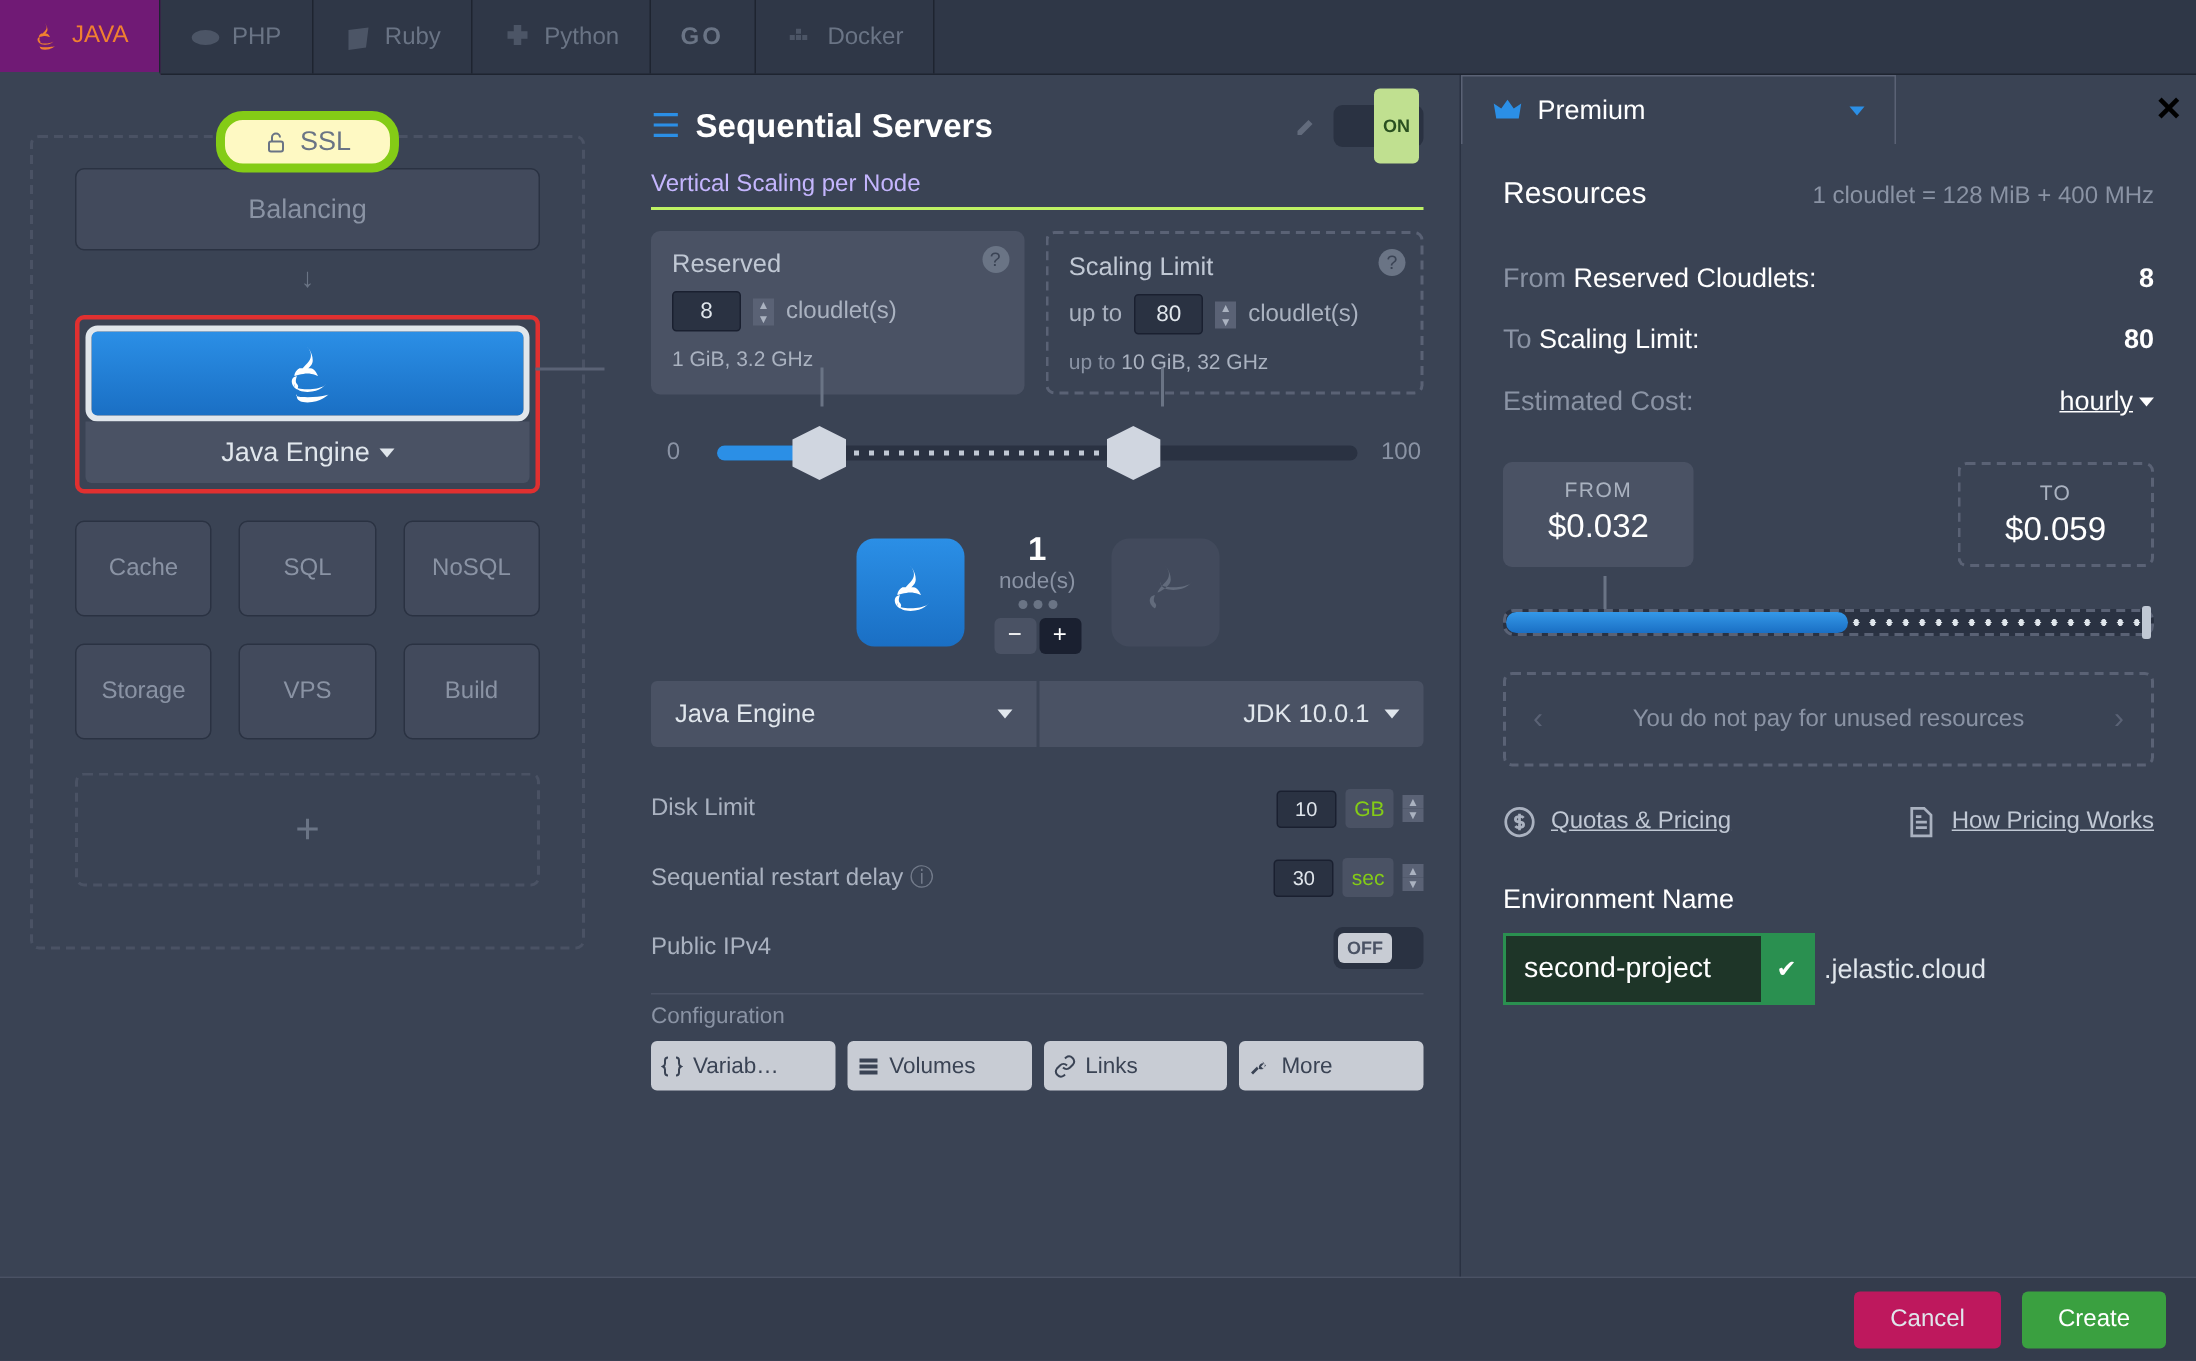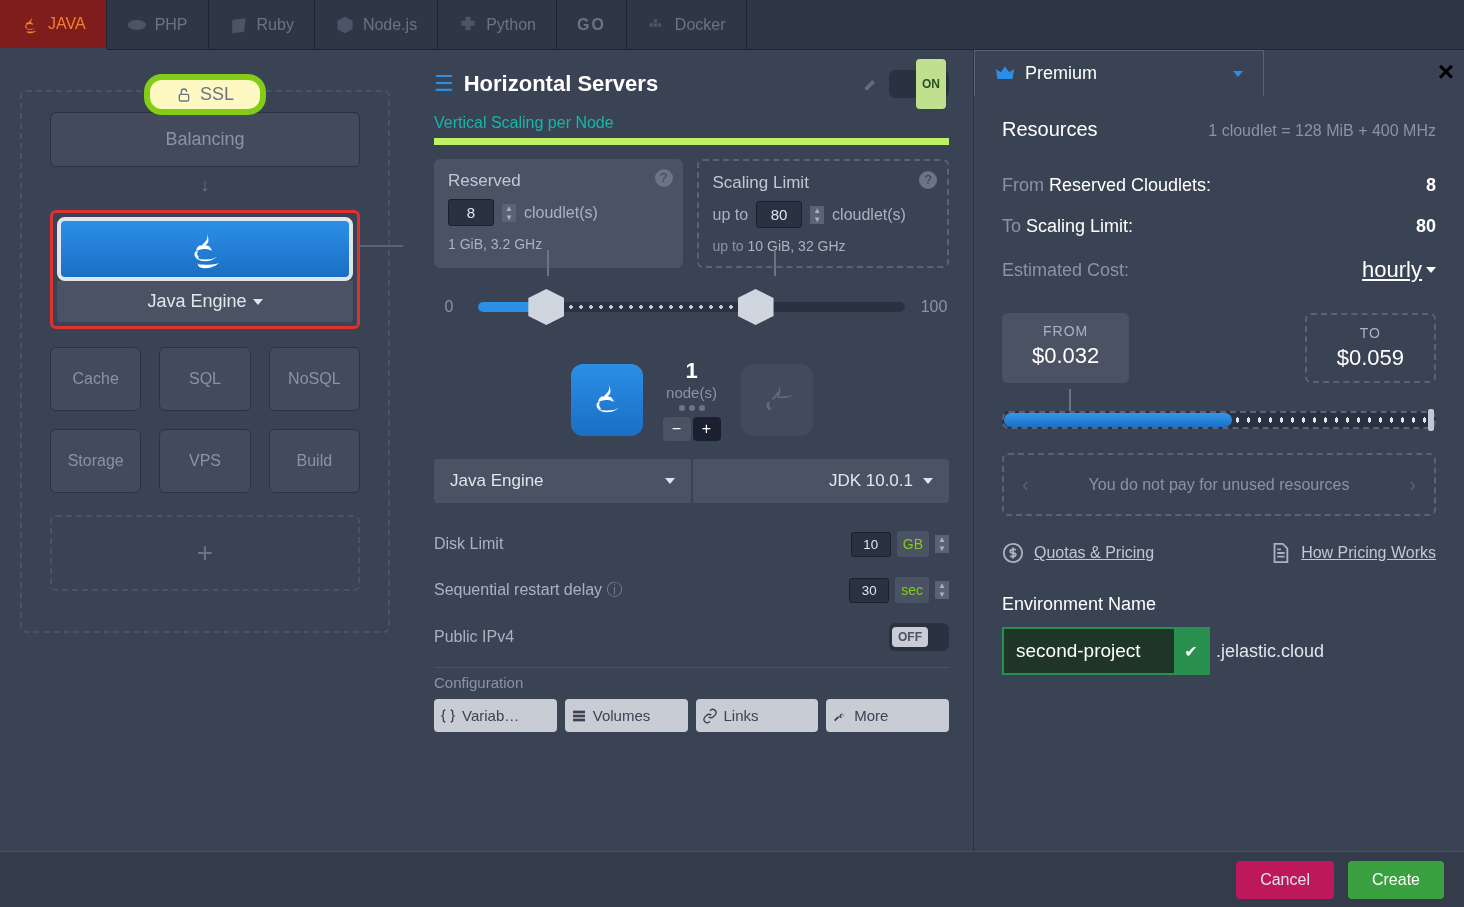--- a/index.html
+++ b/index.html
@@ -1,21 +1,21 @@
 <!DOCTYPE html>
 <html><head>
 <meta charset="utf-8">
 <style>
 * { box-sizing: border-box; margin: 0; padding: 0; font-family: Arial, sans-serif; }
 body { background: #3a4354; width: 1464px; height: 907px; overflow: hidden; color: #b0b8c4; }
 
 
 .tabs { display: flex; height: 50px; background: #2f3747; border-bottom: 1px solid #1e2430; }
 .tab { display: flex; align-items: center; gap: 8px; padding: 0 20px; color: #6a7485; font-size: 16px; cursor: pointer; border-right: 1px solid #1e2430; }
-.tab.active { background: #7f1d1d; color: #f08030; border-bottom: 2px solid #3a4354; margin-bottom: -1px; }
+.tab.active { background: #701a75; color: #f08030; border-bottom: 2px solid #3a4354; margin-bottom: -1px; }
 .tab .ticon { width: 20px; height: 20px; opacity: 0.5; }
 .tab.active .ticon { opacity: 1; }
 
 .main { display: flex; height: calc(907px - 50px - 56px); }
 
 
 .topology { width: 410px; padding: 30px 20px; position: relative; }
 .topo-box { border: 2px dashed #4a5264; border-radius: 6px; padding: 20px 28px 40px; position: relative; margin-top: 10px;}
 .ssl-pill { position: absolute; top: -18px; left: 50%; transform: translateX(-50%); background: #fef9c3; border: 6px solid #84cc16; border-radius: 18px; padding: 4px 26px; display: flex; align-items: center; gap: 8px; color: #6a7485; font-size: 18px; }
 .lock-icon { width: 16px; height: 16px; }
@@ -37,21 +37,21 @@
 .config { flex: 1; padding: 20px 24px; border-right: 1px solid #2a3242; }
 .config-header { display: flex; align-items: center; gap: 10px; margin-bottom: 16px; }
 .hamburger { color: #2b8fe6; font-size: 22px; }
 .config-title { color: #fff; font-size: 22px; font-weight: bold; flex: 1; }
 .edit-icon { width: 16px; height: 16px; opacity: 0.5; }
 .toggle { width: 60px; height: 28px; background: #2a3242; border-radius: 6px; display: flex; align-items: center; justify-content: flex-end; padding: 3px; cursor: pointer; }
 .toggle-on { background: #c0e090; color: #2a5020; font-size: 12px; font-weight: bold; padding: 18px 6px; border-radius: 4px; }
 .toggle-off-badge { background: #c8ccd4; color: #4a5264; font-size: 12px; font-weight: bold; padding: 3px 6px; border-radius: 4px; }
 .toggle.off { justify-content: flex-start; }
 
-.section-label { color: #14b8a6; font-size: 16px; border-bottom: 7px solid #bef264; padding-bottom: 6px; margin-bottom: 14px; }
+.section-label { color: #c4b5fd; font-size: 16px; border-bottom: 2px solid #bef264; padding-bottom: 6px; margin-bottom: 14px; }
 
 .scaling-cards { display: flex; gap: 14px; margin-bottom: 14px; }
 .card { flex: 1; background: #4a5264; border-radius: 6px; padding: 12px 14px; position: relative; }
 .card.dashed { background: transparent; border: 2px dashed #5a6275; }
 .card-title { color: #c0c8d4; font-size: 17px; margin-bottom: 8px; }
 .help-icon { position: absolute; top: 10px; right: 10px; width: 18px; height: 18px; background: #6a7485; border-radius: 50%; color: #3a4354; text-align: center; font-size: 13px; line-height: 18px; }
 .card-row { display: flex; align-items: center; gap: 8px; color: #aab2c0; font-size: 16px; }
 .num-input { background: #2a3242; border: 1px solid #1a2030; color: #e0e6ec; padding: 4px 8px; width: 46px; text-align: center; border-radius: 3px; font-size: 15px; }
 .spinner { display: flex; flex-direction: column; }
 .spinner span { width: 14px; height: 9px; background: #5a6275; font-size: 8px; text-align: center; line-height: 9px; color: #aab2c0; cursor: pointer; }
@@ -107,21 +107,21 @@
 .res-body { padding: 22px 28px; }
 .res-header { display: flex; justify-content: space-between; align-items: baseline; margin-bottom: 24px; }
 .res-title { color: #fff; font-size: 20px; }
 .res-sub { color: #8a93a4; font-size: 16px; }
 .res-row { display: flex; justify-content: space-between; padding: 10px 0; font-size: 18px; }
 .res-row .label { color: #8a93a4; }
 .res-row .label .wh { color: #fff; }
 .res-row .val { color: #fff; font-weight: bold; }
 .est-cost { display: flex; justify-content: space-between; align-items: center; padding: 10px 0; margin-bottom: 20px; }
 .est-label { color: #8a93a4; font-size: 18px; }
-.est-drop { color: #fff; font-size: 22px; text-decoration: underline; cursor: pointer; display:flex;align-items:center;gap:4px;}
+.est-drop { color: #fff; font-size: 18px; text-decoration: underline; cursor: pointer; display:flex;align-items:center;gap:4px;}
 
 .cost-cards { display: flex; justify-content: space-between; margin-bottom: 6px; }
 .cost-card { background: #4a5264; border-radius: 6px; padding: 10px 30px; text-align: center; }
 .cost-card.dashed { background: transparent; border: 2px dashed #5a6275; }
 .cost-label { color: #aab2c0; font-size: 14px; margin-bottom: 4px; letter-spacing: 1px; }
 .cost-val { color: #fff; font-size: 22px; font-weight: normal; }
 
 .cost-slider { height: 14px; background: #2a3242; border-radius: 7px; position: relative; margin: 28px 0 24px; border:2px dashed #5a6275; box-sizing:content-box;}
 .cost-fill { position: absolute; left: 0; width: 53%; height: 100%; background: linear-gradient(#3498e8,#1a6fc4); border-radius: 7px; }
 .cost-dots { position: absolute; left: 53%; right: 2px; height: 100%; background-image: radial-gradient(#e0e6ec 2px, transparent 2px); background-size: 11px 14px; }
@@ -168,26 +168,20 @@
       <span>PHP</span>
     </div>
   <div class="tab">
       <svg class="ticon" viewBox="0 0 24 24" fill="#6a7485">
         <path d="M4 6l16-2-2 16-14 2z"></path>
       </svg>
       <span>Ruby</span>
     </div>
   <div class="tab">
       <svg class="ticon" viewBox="0 0 24 24" fill="#6a7485">
-        <path d="M12 2l9 5v10l-9 5-9-5V7z"></path>
-      </svg>
-      <span>Node.js</span>
-    </div>
-  <div class="tab">
-      <svg class="ticon" viewBox="0 0 24 24" fill="#6a7485">
         <path d="M9 2h6v5h5v6h-5v5H9v-5H4V7h5z"></path>
       </svg>
       <span>Python</span>
     </div>
   <div class="tab">
       <span style="font-weight:bold;letter-spacing:2px;">GO</span>
     </div>
   <div class="tab">
       <svg class="ticon" viewBox="0 0 24 24" fill="#6a7485">
         <rect x="3" y="10" width="4" height="4"></rect>
@@ -234,21 +228,21 @@
         <div class="small-box"><span>VPS</span></div>
         <div class="small-box"><span>Build</span></div>
       </div>
       <div class="plus-box">+</div>
     </div>
   </div>
 
   <div class="config">
     <div class="config-header">
       <span class="hamburger">☰</span>
-      <span class="config-title">Horizontal Servers</span>
+      <span class="config-title">Sequential Servers</span>
       <svg class="edit-icon" viewBox="0 0 24 24" fill="#8a93a4">
           <path d="M3 17l11-11 4 4-11 11H3v-4z"></path>
         </svg>
       <div class="toggle">
         <span class="toggle-on">ON</span>
       </div>
     </div>
 
     <div class="section-label">Vertical Scaling per Node</div>
     <div class="scaling-cards">

